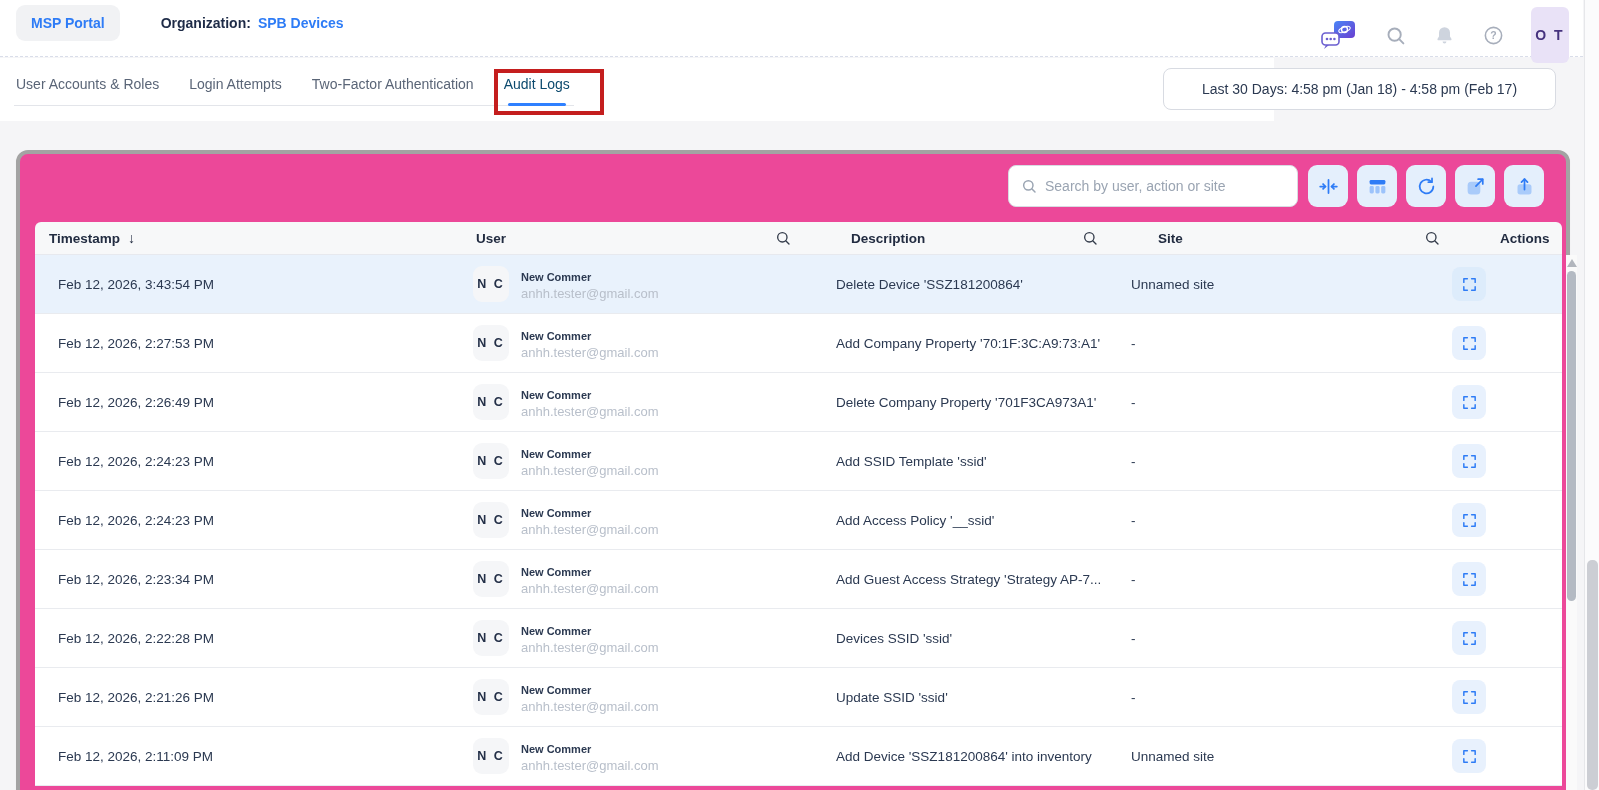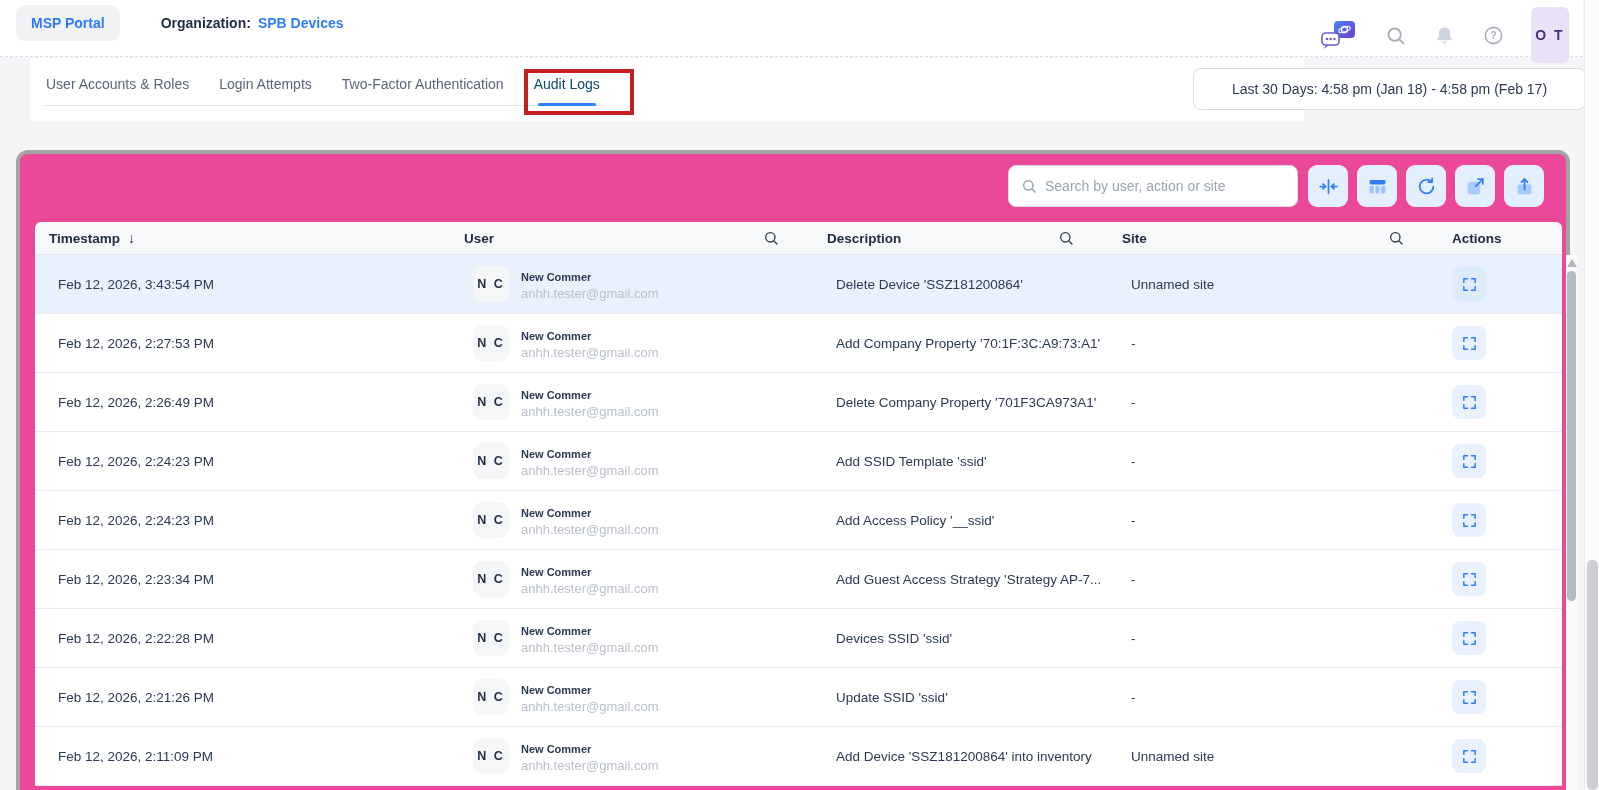--- a/index.html
+++ b/index.html
@@ -24,21 +24,21 @@
   .topbar-right { margin-left:auto; display:flex; align-items:center; gap:27px; margin-top:2px; }
   .tb-icon { width:22px; height:22px; color:#a7aebb; cursor:pointer; display:flex; align-items:center; justify-content:center; }
   .tb-icon svg { width:21px; height:21px; }
   .ai-icon { width:38px; height:34px; cursor:pointer; }
   .avatar {
     width:38px; height:56px; border-radius:6px; background:#e9e2f7;
     color:#46327e; font-weight:700; font-size:14px; letter-spacing:2px;
     display:flex; align-items:center; justify-content:center; cursor:pointer;
   }
   
-  .tabsrow { position:absolute; top:58px; left:0; width:1274px; height:63px; background:#fff;margin-left:30px; }
+  .tabsrow { position:absolute; top:58px; left:0; width:1274px; height:63px; background:#fff; }
   .tabs { display:inline-flex; gap:26px; margin-left:14px; border-bottom:1px solid #e3e5ea; padding:18px 2px 0 0; }
   .tab { font-size:14px; color:#5a6577; padding:0 2px 13px 2px; cursor:pointer; position:relative; white-space:nowrap; }
   .tab.active { color:#0c4a6e; }
   .tab.active::after {
     content:""; position:absolute; left:50%; transform:translateX(-50%);
     bottom:-1px; width:58px; height:3px; background:#2e80ff; border-radius:2px;
   }
   .annotation-box {
     position:absolute; left:494px; top:11px; width:110px; height:46px;
     border:4px solid #c41e1e; pointer-events:none; z-index:5;
@@ -71,21 +71,21 @@
   .tool-btn {
     width:40px; height:42px; border:none; border-radius:9px; background:#e4effc;
     display:flex; align-items:center; justify-content:center; cursor:pointer;
   }
   .tool-btn svg { width:21px; height:21px; }
   
   .table { position:absolute; left:15px; top:68px; width:1527px; }
   .thead {
     display:grid; grid-template-columns:415px 363px 295px 330px 124px;
     background:#f7f8f9; border-radius:6px 6px 0 0; height:33px;
-    border-bottom:1px solid #e7e9ee; align-items:center;
+    border-bottom:1px solid #e7e9ee; align-items:center;gap:12px;
   }
   .th { font-size:13.5px; font-weight:700; color:#222c41; padding-left:14px; display:flex; align-items:center; gap:8px; }
   .th .col-search { margin-left:auto; margin-right:34px; width:16px; height:16px; color:#333b4a; cursor:pointer; }
   .sort-arrow { font-size:14px; cursor:pointer; }
   .trow {
     display:grid; grid-template-columns:415px 363px 295px 330px 124px;
     height:59px; border-bottom:1px solid #e9ebef; align-items:center; background:#fff;
   }
   .trow.hl { background:#e9f2fc; }
   .td { padding-left:23px; font-size:13.5px; color:#2b3951; overflow:hidden; white-space:nowrap; }

